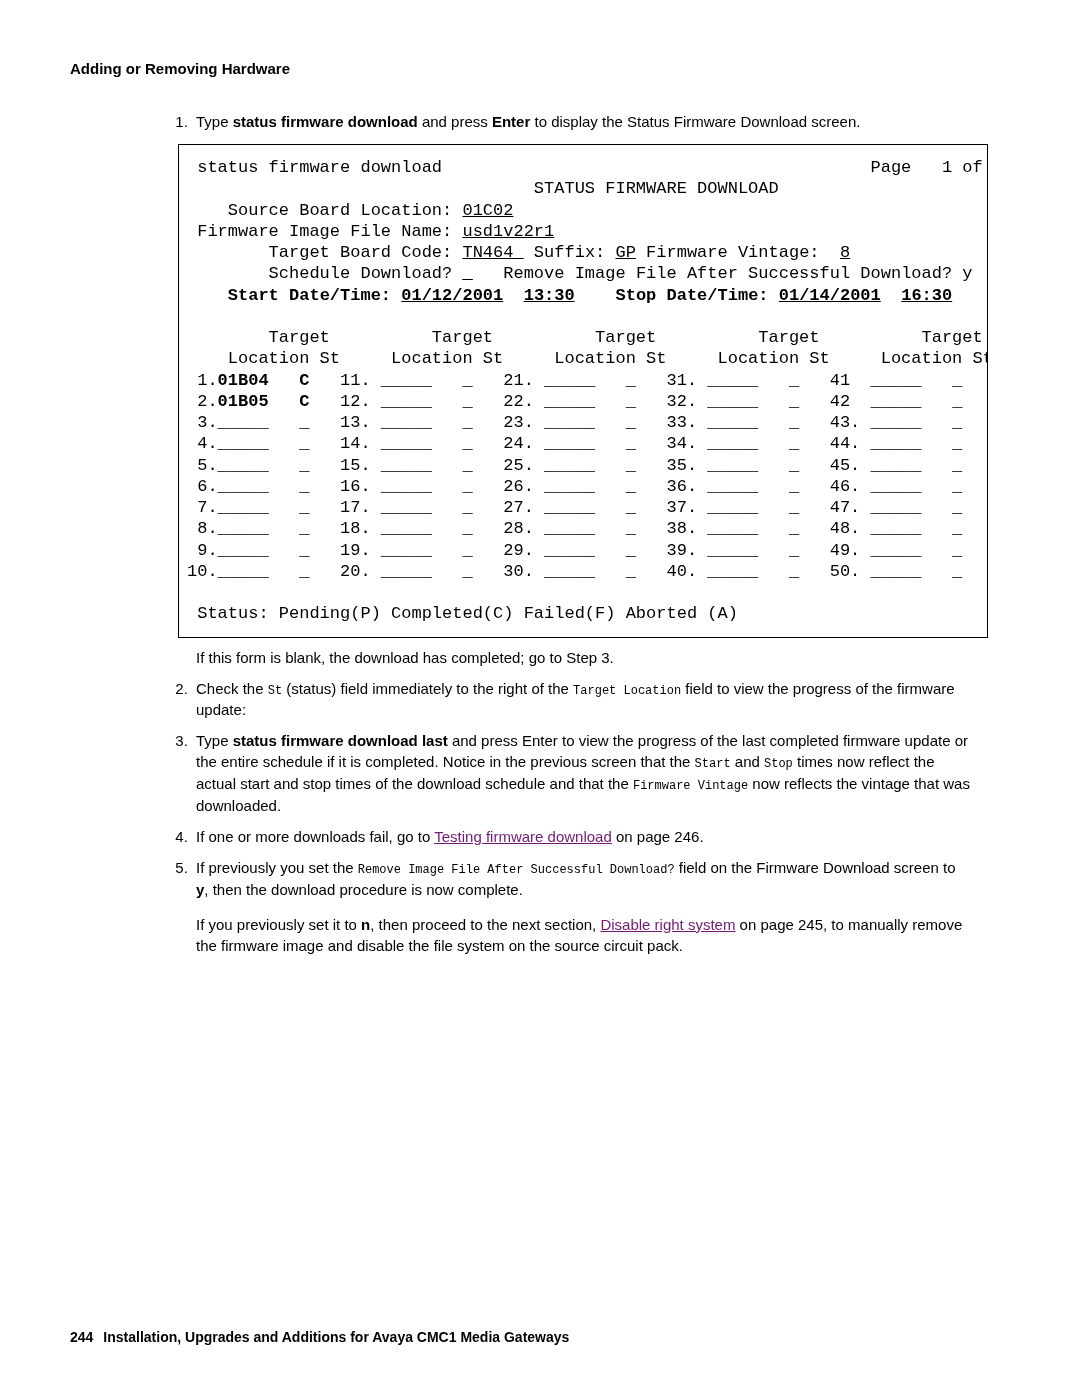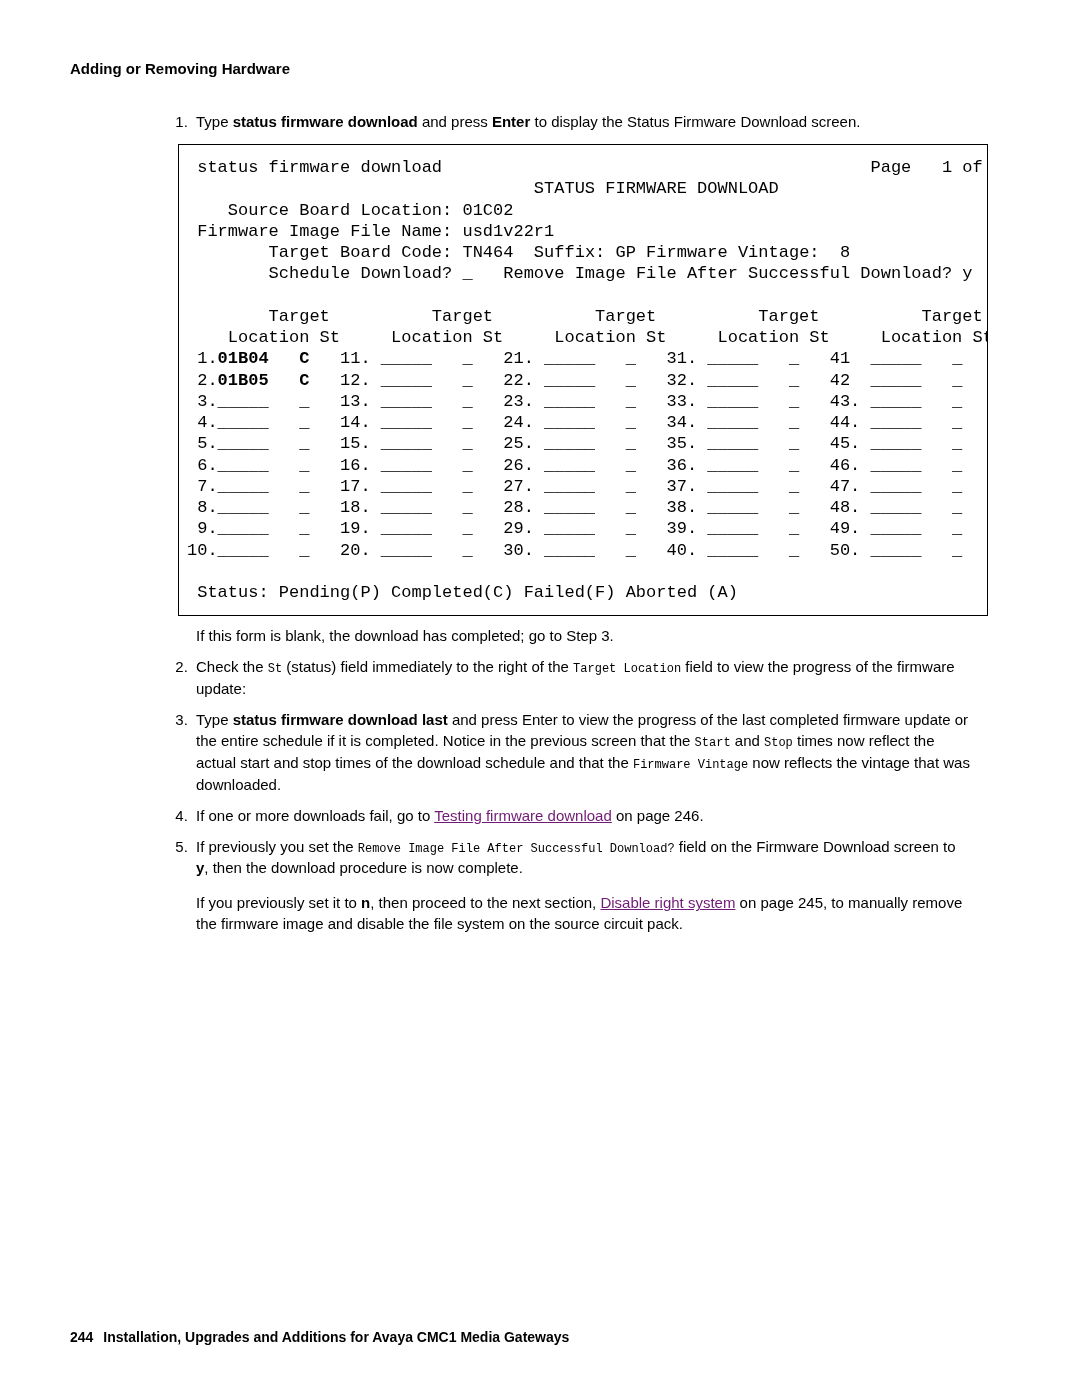--- a/index.html
+++ b/index.html
@@ -30,21 +30,21 @@
   .termbox {
     border: 1px solid #000;
     margin: 12px -18px 9px -18px;
     padding: 12px 8px 12px 8px;
     font-family: "Courier New", monospace;
     font-size: 17px;
     line-height: 1.25;
     white-space: pre;
     overflow: hidden;
   }
-  .u { }
+  .u { text-decoration: underline; }
   ul.bullets { list-style: disc; margin: 8px 0 12px 0; padding-left: 26px; }
   ul.bullets li { margin: 6px 0; }
   a.link { color: #701a75; text-decoration: underline; }
   .footer {
     position: absolute;
     bottom: 52px;
     left: 70px;
     font-size: 14px;
     font-weight: bold;
   }
@@ -60,20 +60,21 @@
     <ol class="steps">
       <li>
         <span>Type </span><span class="bold">status firmware download</span><span> and press </span><span class="bold">Enter</span><span> to display the Status Firmware Download screen.</span>
 
         <div class="termbox" id="termbox"> status firmware download                                          Page   1 of    1
                                   STATUS FIRMWARE DOWNLOAD
     Source Board Location: <span class="u">01C02</span>
  Firmware Image File Name: <span class="u">usd1v22r1</span>
         Target Board Code: <span class="u">TN464 </span> Suffix: <span class="u">GP</span> Firmware Vintage:  <span class="u">8</span>
         Schedule Download? <span class="u">_</span>   Remove Image File After Successful Download? y
+    <b>Start Date/Time: <span class="u">01/12/2001</span>  <span class="u">13:30</span>    Stop Date/Time: <span class="u">01/14/2001</span>  <span class="u">16:30</span></b>
 
         Target          Target          Target          Target          Target
     Location St     Location St     Location St     Location St     Location St
  1.<b>01B04</b>   <b>C</b>   11. _____   _   21. _____   _   31. _____   _   41  _____   _
  2.<b>01B05</b>   <b>C</b>   12. _____   _   22. _____   _   32. _____   _   42  _____   _
  3._____   _   13. _____   _   23. _____   _   33. _____   _   43. _____   _
  4._____   _   14. _____   _   24. _____   _   34. _____   _   44. _____   _
  5._____   _   15. _____   _   25. _____   _   35. _____   _   45. _____   _
  6._____   _   16. _____   _   26. _____   _   36. _____   _   46. _____   _
  7._____   _   17. _____   _   27. _____   _   37. _____   _   47. _____   _

